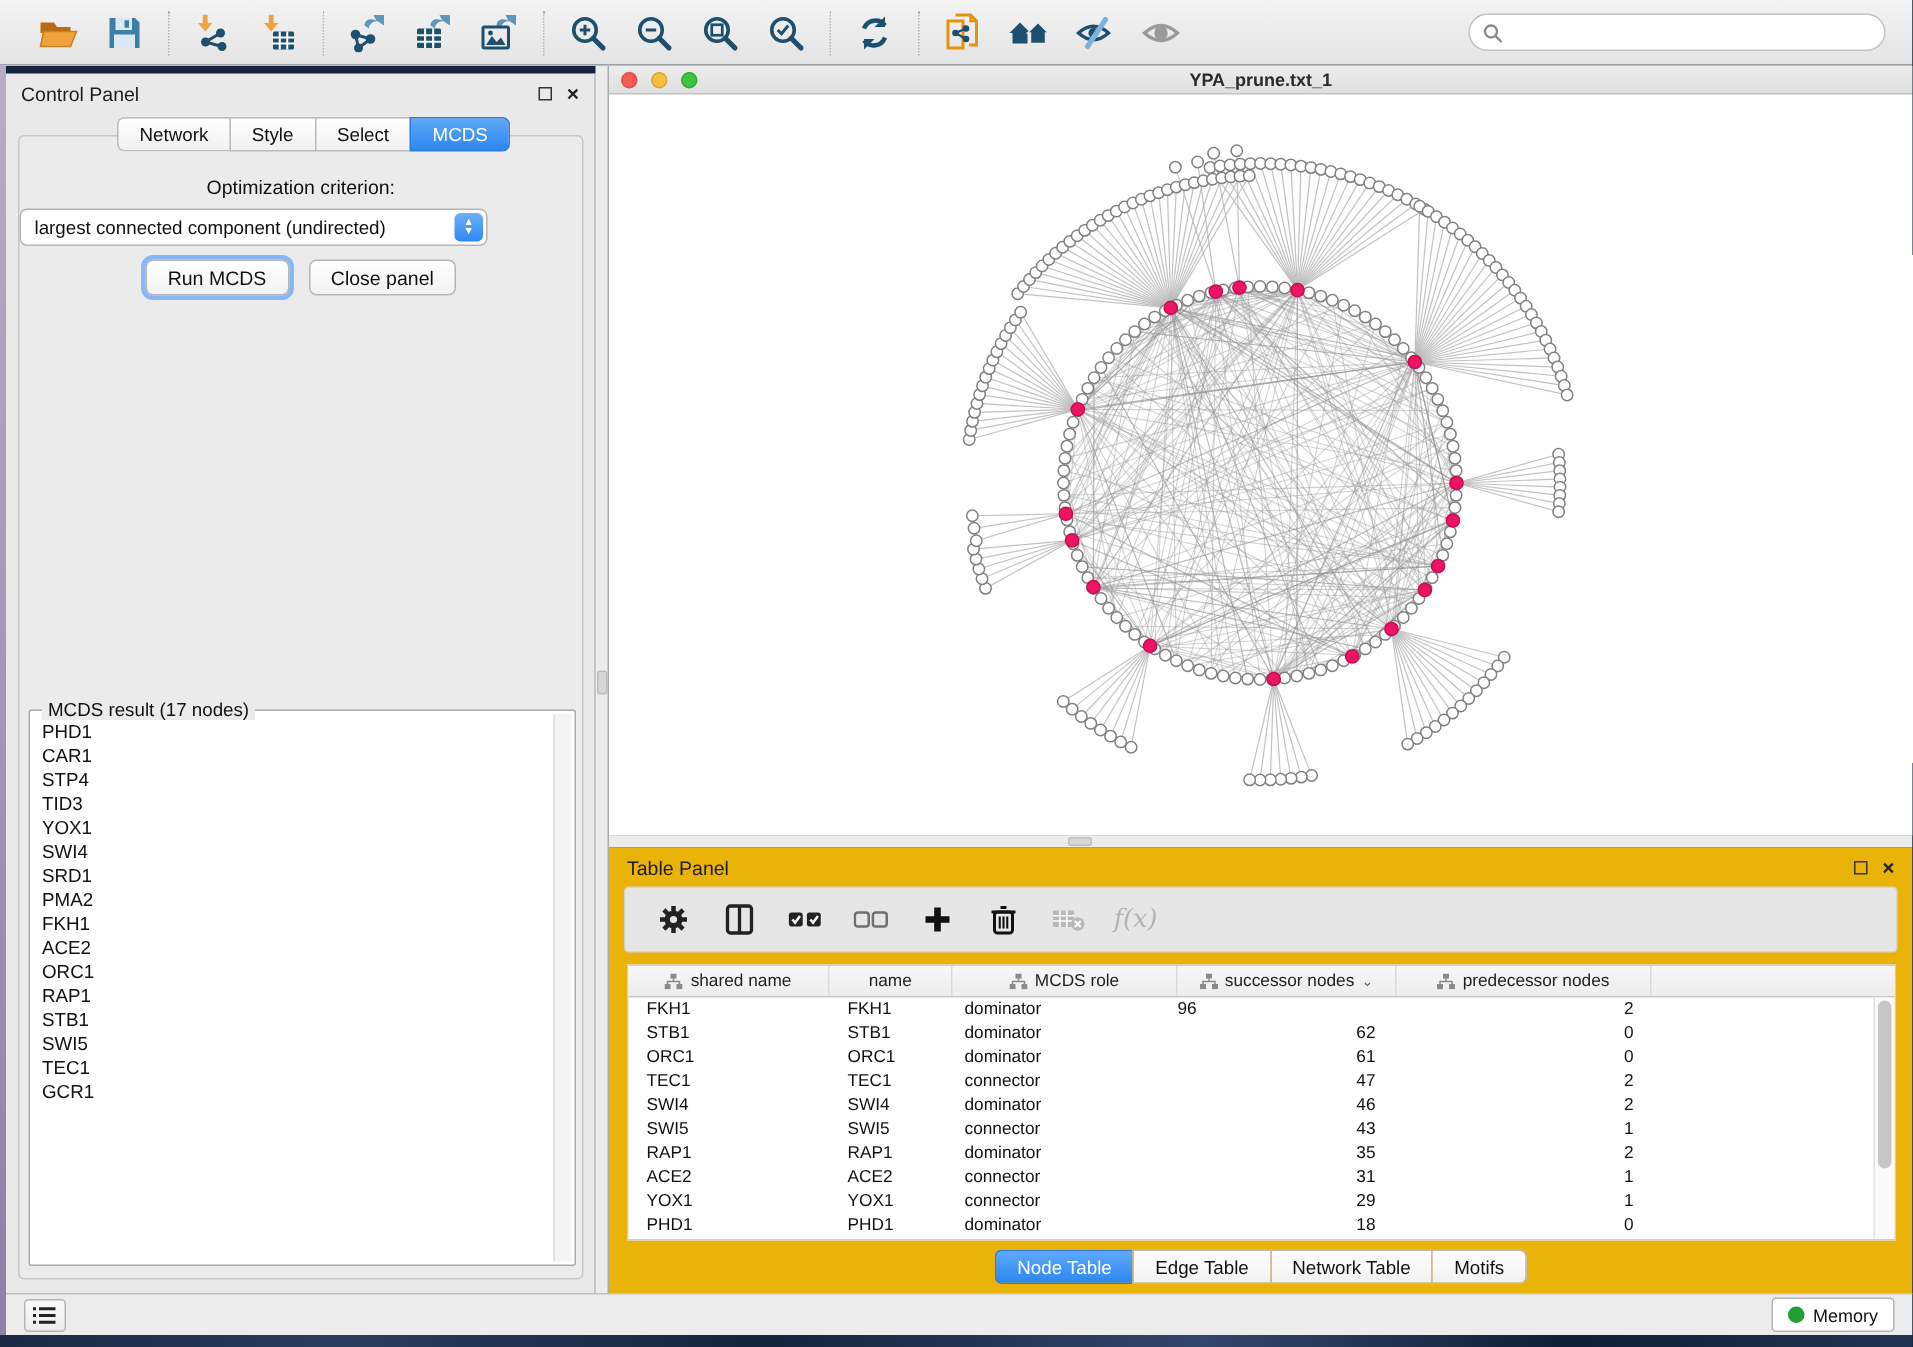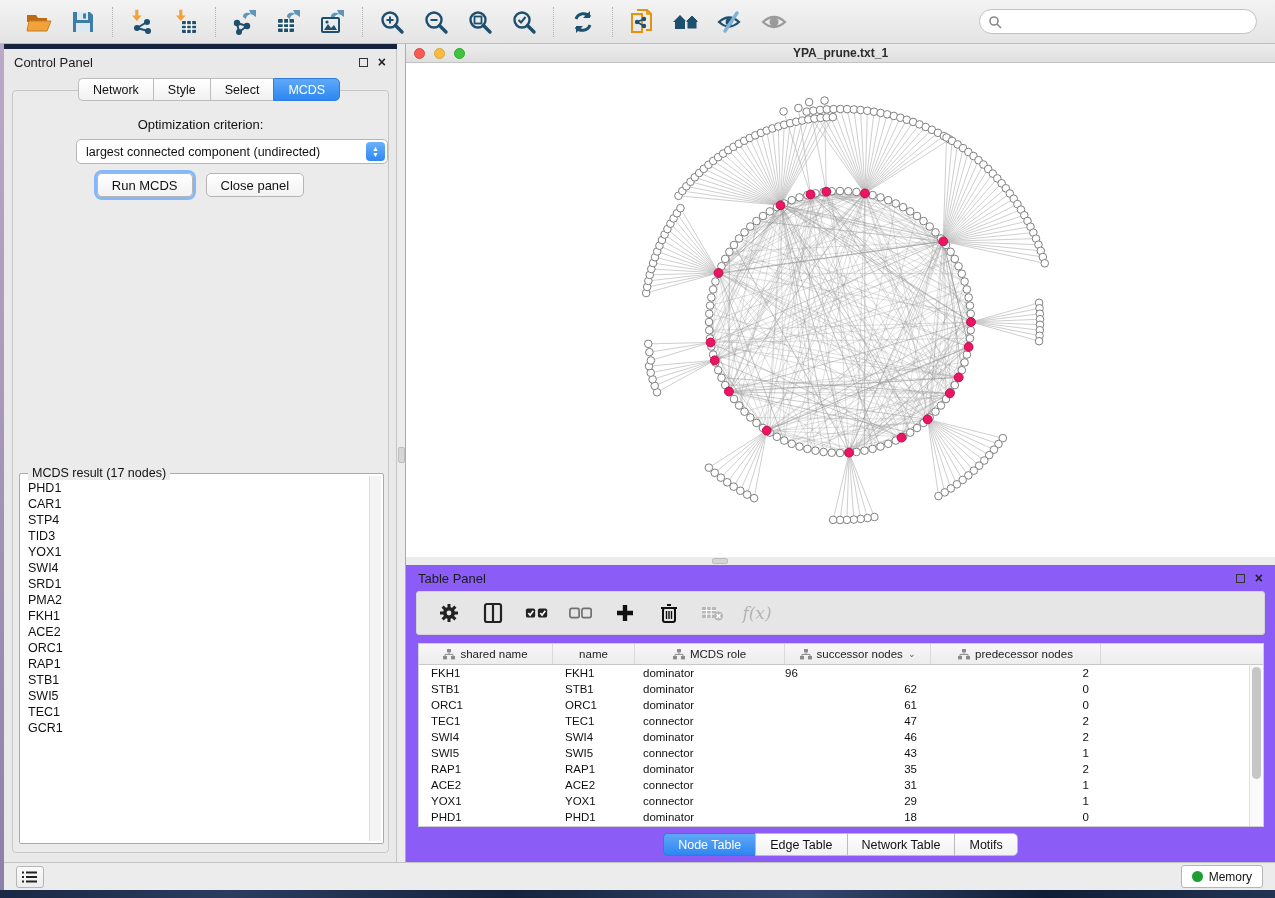--- a/index.html
+++ b/index.html
@@ -35,21 +35,21 @@
   #cp-tabs { left:74px; top:29px; display:flex; z-index:3; }
   .seg-tab { height:23px; padding:0 14px; background:linear-gradient(180deg,#ffffff,#f1f1f1);
     border:1px solid #bcbcbc; border-right:none; font-size:12.5px; color:#111;
     display:flex; align-items:center; justify-content:center; }
   .seg-tab:first-child { border-radius:5px 0 0 5px; }
   .seg-tab:last-child { border-radius:0 5px 5px 0; border-right:1px solid #bcbcbc; }
   .seg-tab.active { background:linear-gradient(180deg,#5fa9f8,#2d86f1); color:#fff; border-color:#2d7de0; }
   #cp-content { left:8px; top:41px; width:377px; height:763px; background:#ebebeb;
     border:1px solid #c7c7c7; border-radius:4px; }
   #opt-label { top:26px; width:100%; text-align:center; font-size:13px; color:#111; }
-  #criterion-row { top:48px; width:100%; display:flex; justify-content:flex-end; }
+  #criterion-row { top:48px; width:100%; display:flex; justify-content:flex-start; }
   #criterion-select { width:312px; height:25px; background:#fff; border:1px solid #b5b5b5; border-radius:5px;
     display:flex; align-items:center; font-size:12.5px; color:#111; padding-left:9px; position:relative; }
   #criterion-stepper { position:absolute; right:2px; top:2px; bottom:2px; width:19px; border-radius:4px;
     background:linear-gradient(180deg,#6cb0f9,#2f87f2); display:flex; flex-direction:column;
     align-items:center; justify-content:center; color:#fff; font-size:7px; line-height:6px; }
   #cp-buttons { top:82px; width:100%; display:flex; justify-content:center; gap:13px; }
   .mac-btn { height:24px; padding:0 14px; background:linear-gradient(180deg,#ffffff,#f2f2f2);
     border:1px solid #b5b5b5; border-radius:5px; font-size:13px; color:#111;
     font-family:"Liberation Sans","DejaVu Sans",sans-serif; }
   .mac-btn.focused { box-shadow:0 0 0 3px rgba(100,165,250,.75); }
@@ -72,21 +72,21 @@
   #tl-yellow { background:#f8bd3f; border:1px solid #dba633; }
   #tl-green { background:#3ec43f; border:1px solid #2fa833; }
   #net-title { position:absolute; left:0; right:0; text-align:center; font-size:12px; font-weight:bold; color:#2b2b2b; }
   #net-canvas { width:869px; height:494px; background:#fff; }
 
   
   #h-splitter { left:406px; top:557px; width:869px; height:8px; background:#ececec; }
   #h-handle { left:712px; top:558px; width:16px; height:6px; background:#d6d6d6; border:1px solid #bdbdbd; border-radius:2px; }
 
   
-  #table-panel { left:406px; top:565px; width:869px; height:297px; background:#8b5cf6; }
+  #table-panel { left:406px; top:565px; width:869px; height:297px; background:#eab308; }
   #tp-toolbar { left:10px; top:26px; width:849px; height:44px; background:#e6e6e6; border:1px solid #d4d4d4; border-radius:3px;
     display:flex; align-items:center; gap:20px; padding-left:20px; }
   .tp-icon { width:24px; height:24px; display:flex; align-items:center; justify-content:center; }
   #fx-label { font-family:"DejaVu Serif","Liberation Serif",serif; font-style:italic; font-size:17px; color:#b3b3b3; }
   #node-table { left:12px; top:78px; width:846px; height:184px; background:#fff; border:1px solid #cfcfcf; display:flex; flex-direction:column; }
   #nt-header { display:flex; height:21px; background:linear-gradient(180deg,#f7f7f7,#ededed); border-bottom:1px solid #c9c9c9; }
   .nt-hcell { display:flex; align-items:center; justify-content:center; gap:5px; font-size:11.5px; color:#222;
     border-right:1px solid #dadada; overflow:hidden; }
   .nt-hcell .sort { font-size:9px; color:#555; }
   #nt-body { flex:1; position:relative; overflow:hidden; }

